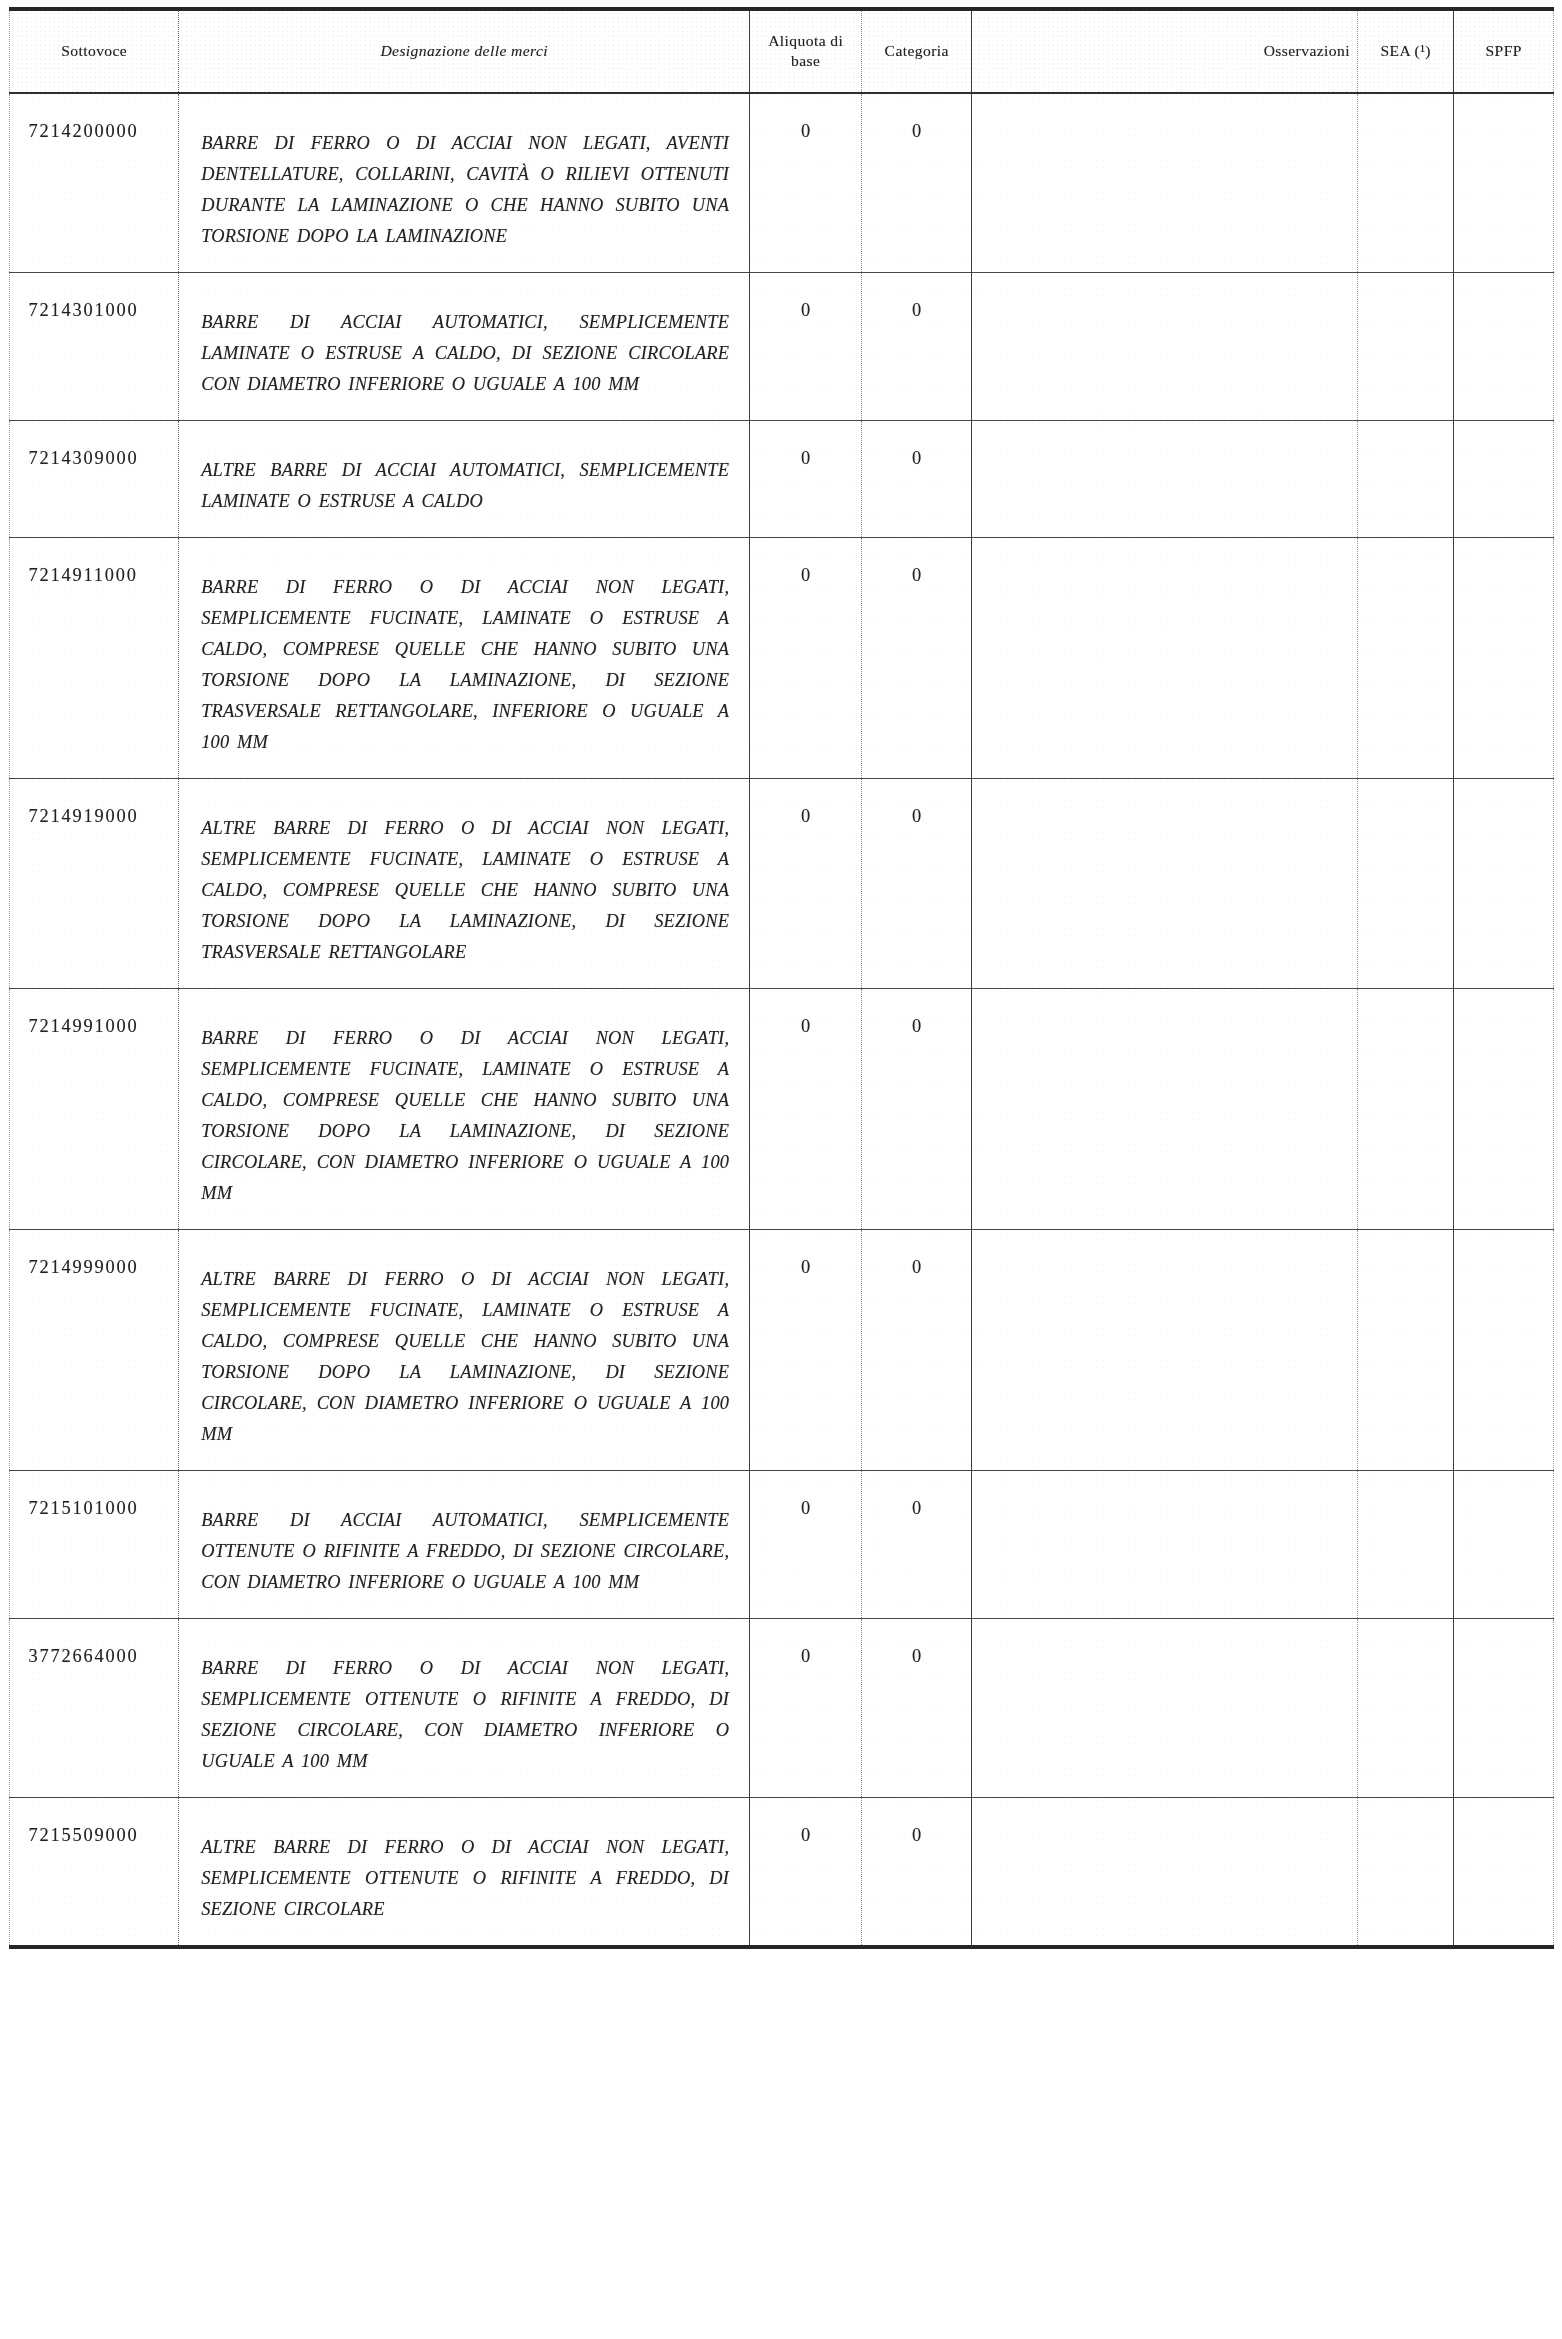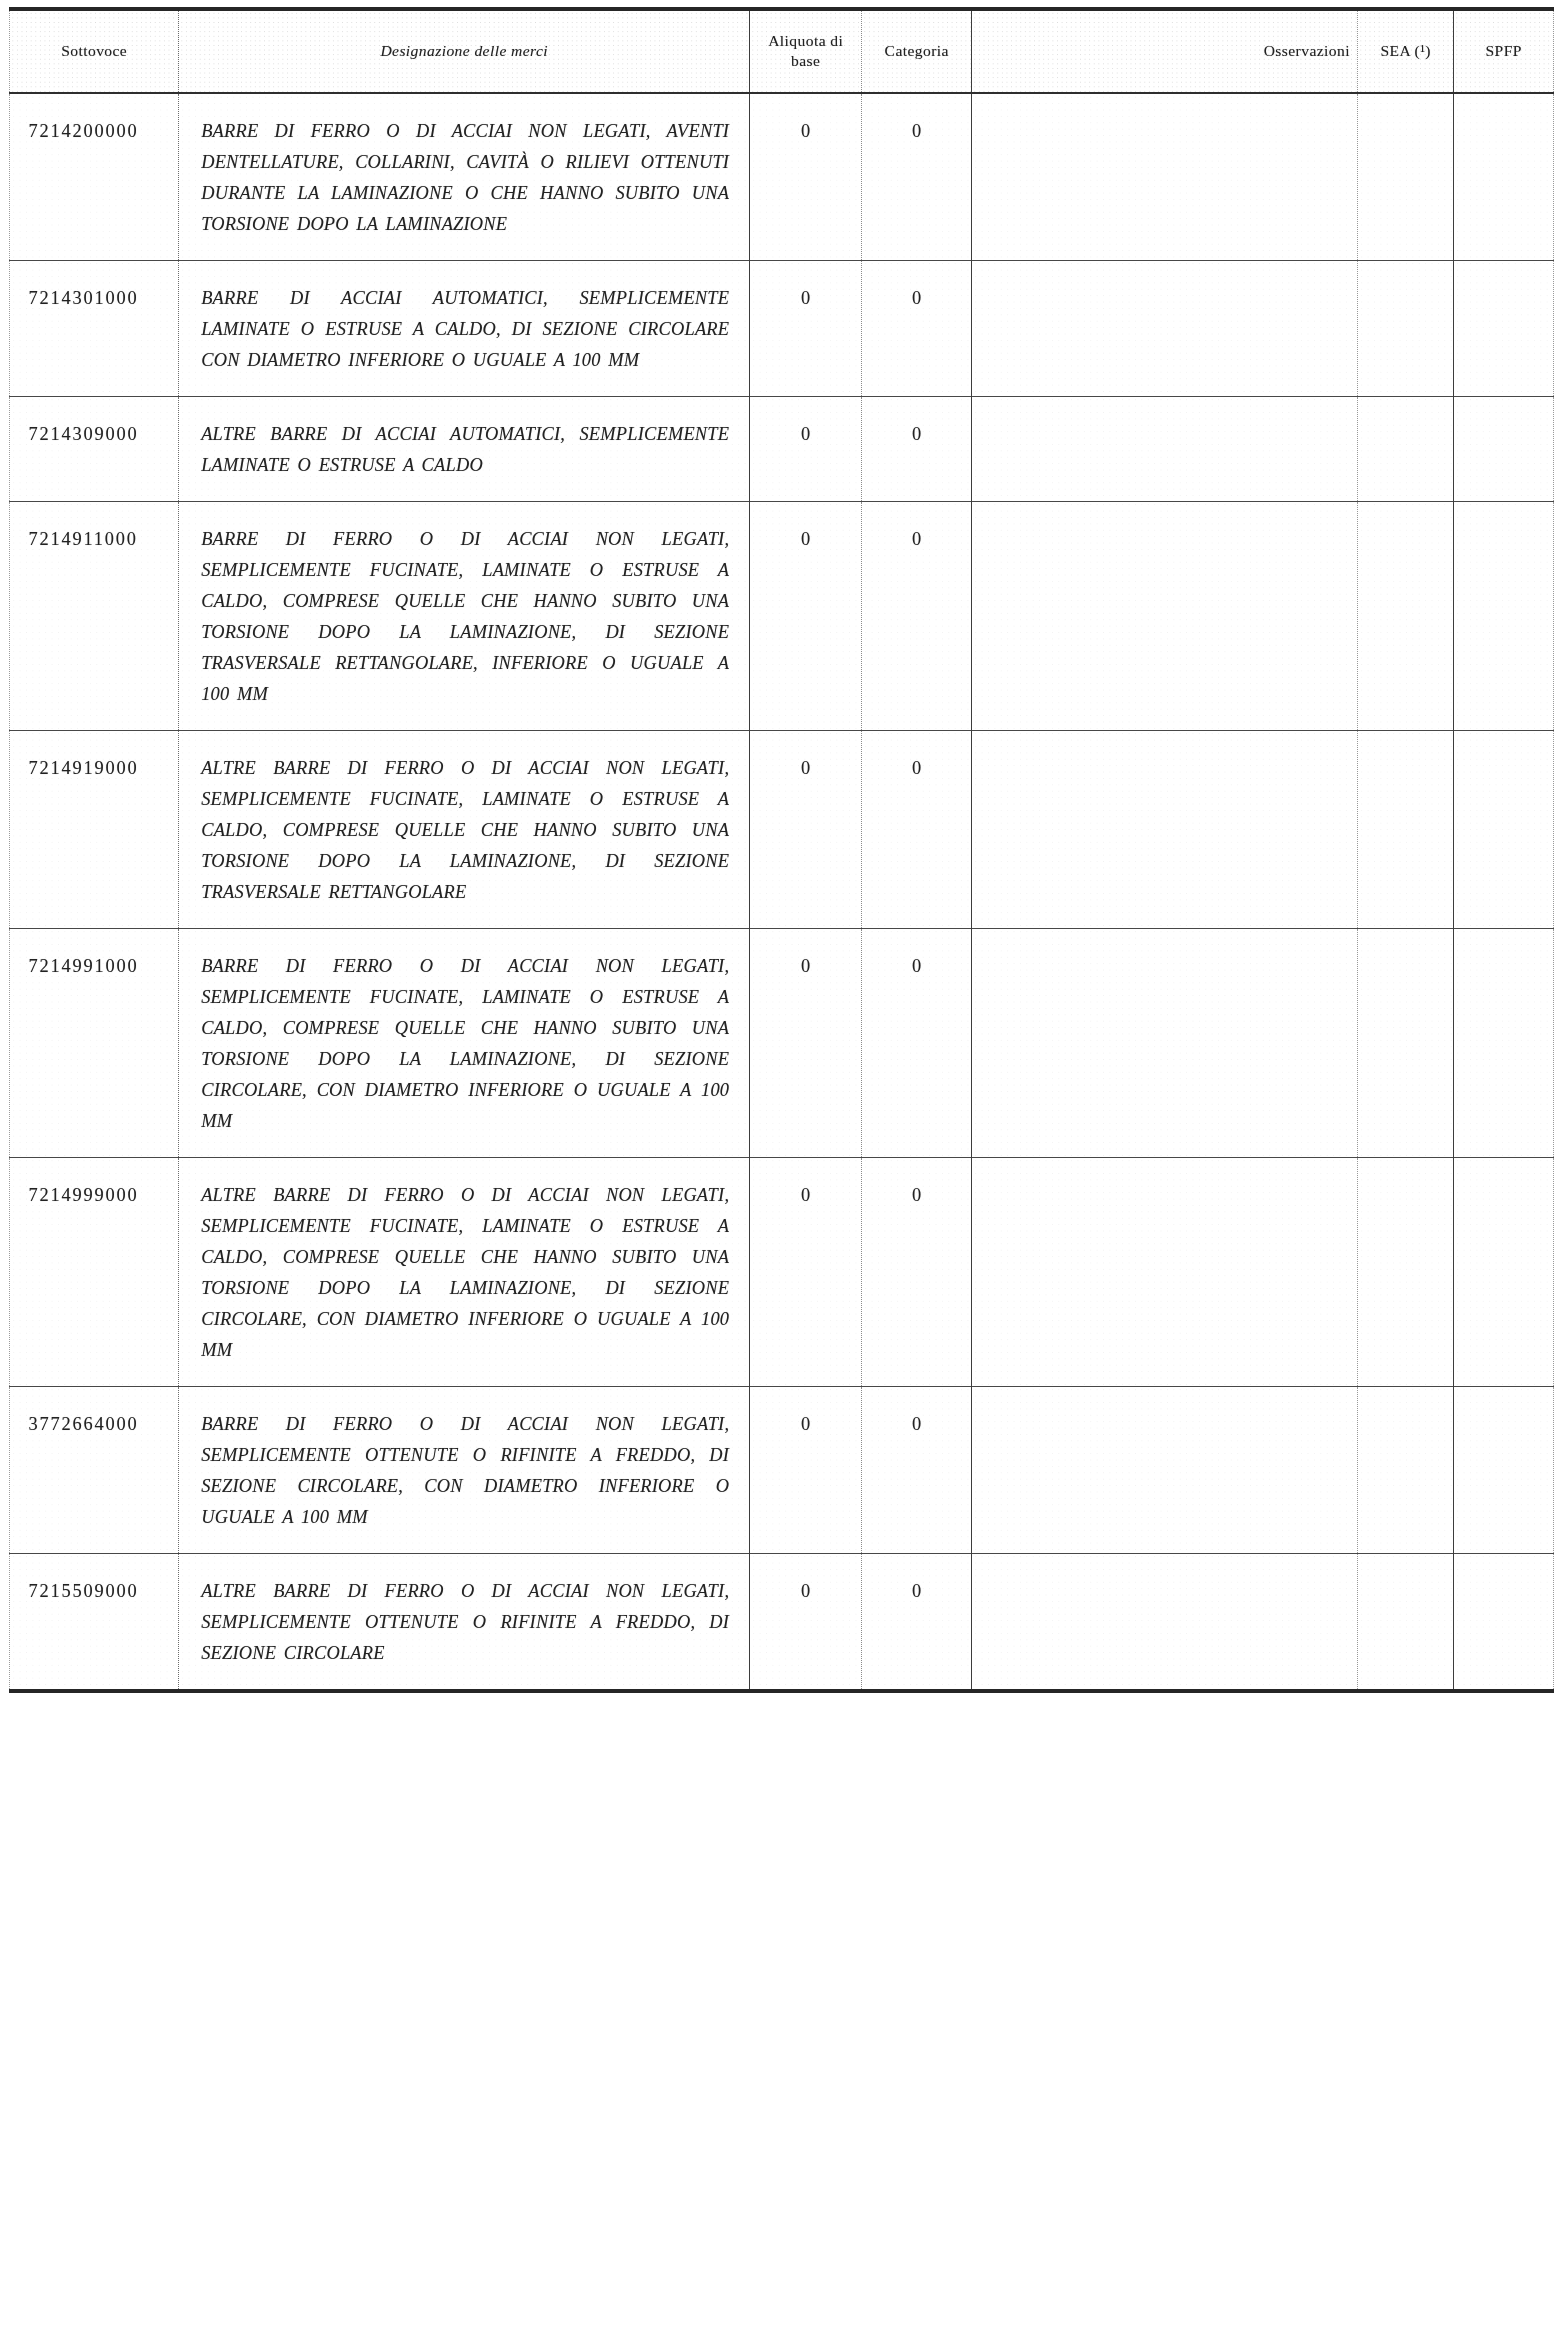--- a/index.html
+++ b/index.html
@@ -67,21 +67,21 @@
   .b-cat  { border-right: 1.8px solid #3c3c3c; }
   .b-obs  { border-right: 0.9px dotted #979797; text-align: right; }
   .b-sea  { border-right: 1.8px solid #3c3c3c; }
 
   td.cell-code {
     padding: 22px 7.3px 20px 18.4px;
     letter-spacing: 1.8px;
     white-space: nowrap;
   }
   td.cell-desc {
-    padding: 22px 20px 20px 22px;
+    padding: 34px 20px 20px 22px;
     letter-spacing: 0.2px;
     word-spacing: 2.8px;
     text-align: justify;
     text-align-last: left;
   }
   td.cell-rate, td.cell-cat {
     padding-top: 22px;
     text-align: center;
   }
   td.cell-obs, td.cell-sea, td.cell-spfp {
@@ -177,20 +177,29 @@
   <tr>
     <td class="cell-code b-code">7214999000</td>
     <td class="cell-desc b-desc">ALTRE BARRE DI FERRO O DI ACCIAI NON LEGATI, SEMPLICEMENTE FUCINATE, LAMINATE O ESTRUSE A CALDO, COMPRESE QUELLE CHE HANNO SUBITO UNA TORSIONE DOPO LA LAMINAZIONE, DI SEZIONE CIRCOLARE, CON DIAMETRO INFERIORE O UGUALE A 100 MM</td>
     <td class="cell-rate b-rate">0</td>
     <td class="cell-cat  b-cat">0</td>
     <td class="cell-obs  b-obs"></td>
     <td class="cell-sea  b-sea"></td>
     <td class="cell-spfp"></td>
   </tr>
 
+  <tr>
+    <td class="cell-code b-code">7215101000</td>
+    <td class="cell-desc b-desc">BARRE DI ACCIAI AUTOMATICI, SEMPLICEMENTE OTTENUTE O RIFINITE A FREDDO, DI SEZIONE CIRCOLARE, CON DIAMETRO INFERIORE O UGUALE A 100 MM</td>
+    <td class="cell-rate b-rate">0</td>
+    <td class="cell-cat  b-cat">0</td>
+    <td class="cell-obs  b-obs"></td>
+    <td class="cell-sea  b-sea"></td>
+    <td class="cell-spfp"></td>
+  </tr>
 
 
   <tr>
     <td class="cell-code b-code">3772664000</td>
     <td class="cell-desc b-desc">BARRE DI FERRO O DI ACCIAI NON LEGATI, SEMPLICEMENTE OTTENUTE O RIFINITE A FREDDO, DI SEZIONE CIRCOLARE, CON DIAMETRO INFERIORE O UGUALE A 100 MM</td>
     <td class="cell-rate b-rate">0</td>
     <td class="cell-cat  b-cat">0</td>
     <td class="cell-obs  b-obs"></td>
     <td class="cell-sea  b-sea"></td>
     <td class="cell-spfp"></td>

